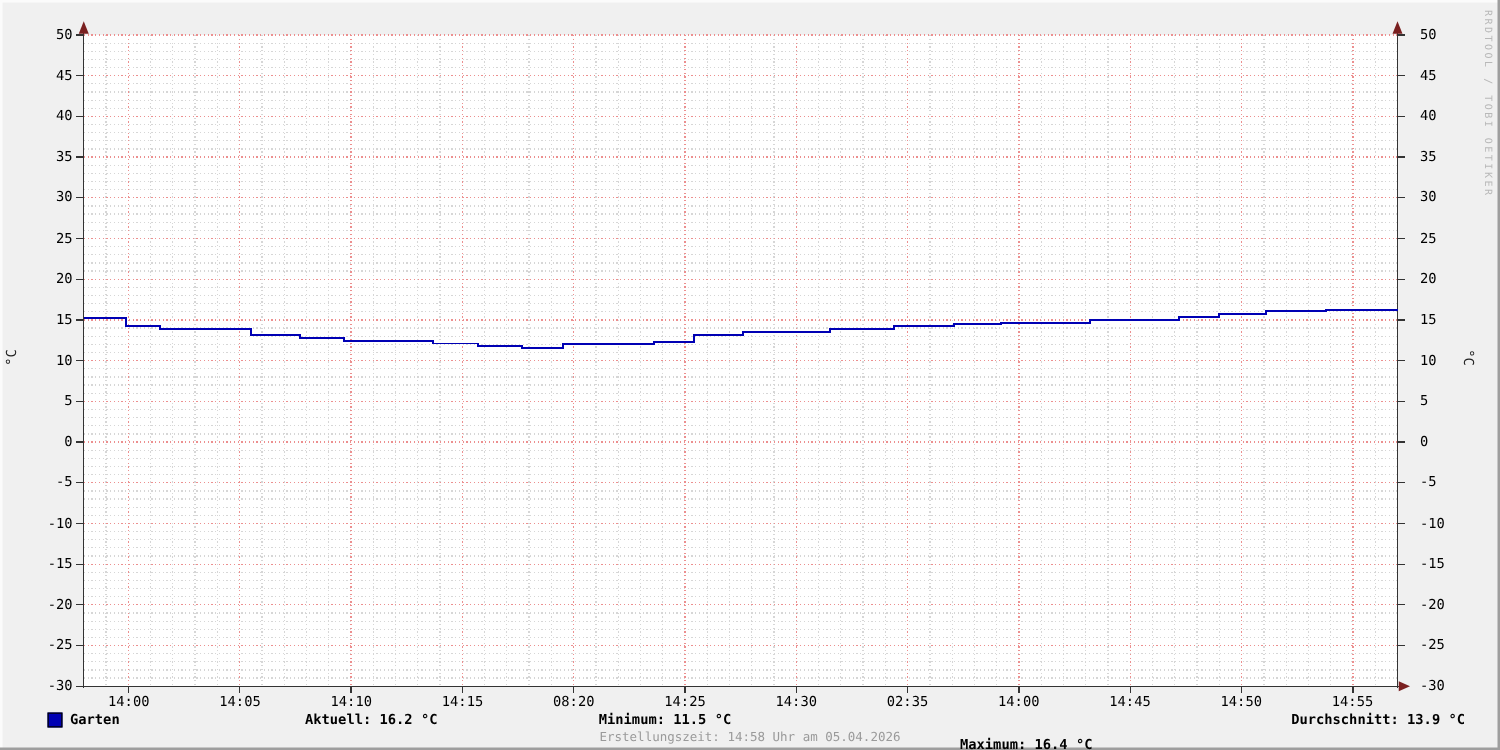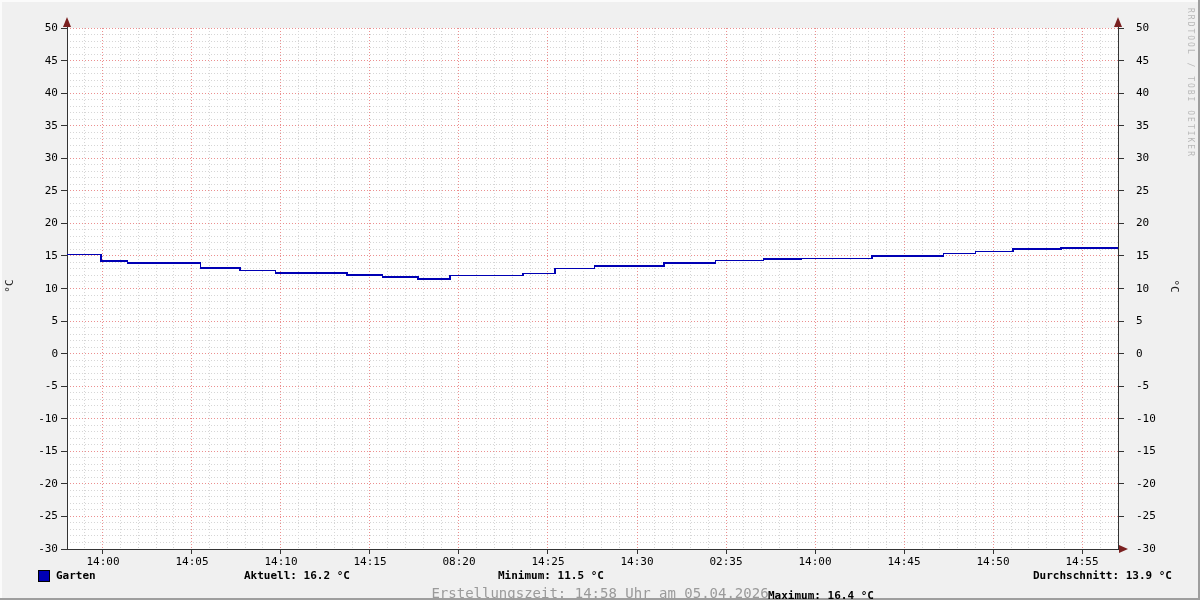--- a/index.html
+++ b/index.html
@@ -18,24 +18,24 @@
     font-size:8px;letter-spacing:2px;color:#b8b8b8;
   }
   .ytick{position:absolute;font-size:11px;height:13px;line-height:13px;}
   .ytick.left{left:0;width:58px;text-align:right;}
   .ytick.right{left:1136px;width:40px;text-align:left;}
   .xtick{position:absolute;top:555px;width:60px;text-align:center;font-size:11px;}
   .swatch{position:absolute;left:38px;top:570px;width:10px;height:10px;border:1px solid #000;}
   .legend-text{position:absolute;top:569px;font-size:11px;white-space:pre;font-weight:bold;}
   .series-label{left:56px;}
   .stat-aktuell{left:244px;}
-  .stat-minimum{left:498px;}
+  .stat-minimum{left:479px;}
   .stat-maximum{left:768px;margin-top:20px;}
   .stat-durchschnitt{right:28px;text-align:right;}
-  .footer{position:absolute;top:585px;left:0;width:1200px;text-align:center;font-size:14px;color:#9a9a9a;}
+  .footer{position:absolute;top:585px;left:0;width:1200px;text-align:center;font-size:10px;color:#9a9a9a;}
 </style>
 </head>
 <body>
 
 <div class="graph">
   <svg id="chart-svg" width="1200" height="600">
       <rect x="67" y="28" width="1051" height="521" fill="#ffffff"></rect>
       <line x1="84.8135593220339" y1="28" x2="84.8135593220339" y2="549" stroke="#d6d6d6" stroke-dasharray="1,2" shape-rendering="crispEdges"></line>
       <line x1="120.4406779661017" y1="28" x2="120.4406779661017" y2="549" stroke="#d6d6d6" stroke-dasharray="1,2" shape-rendering="crispEdges"></line>
       <line x1="138.25423728813558" y1="28" x2="138.25423728813558" y2="549" stroke="#d6d6d6" stroke-dasharray="1,2" shape-rendering="crispEdges"></line>

